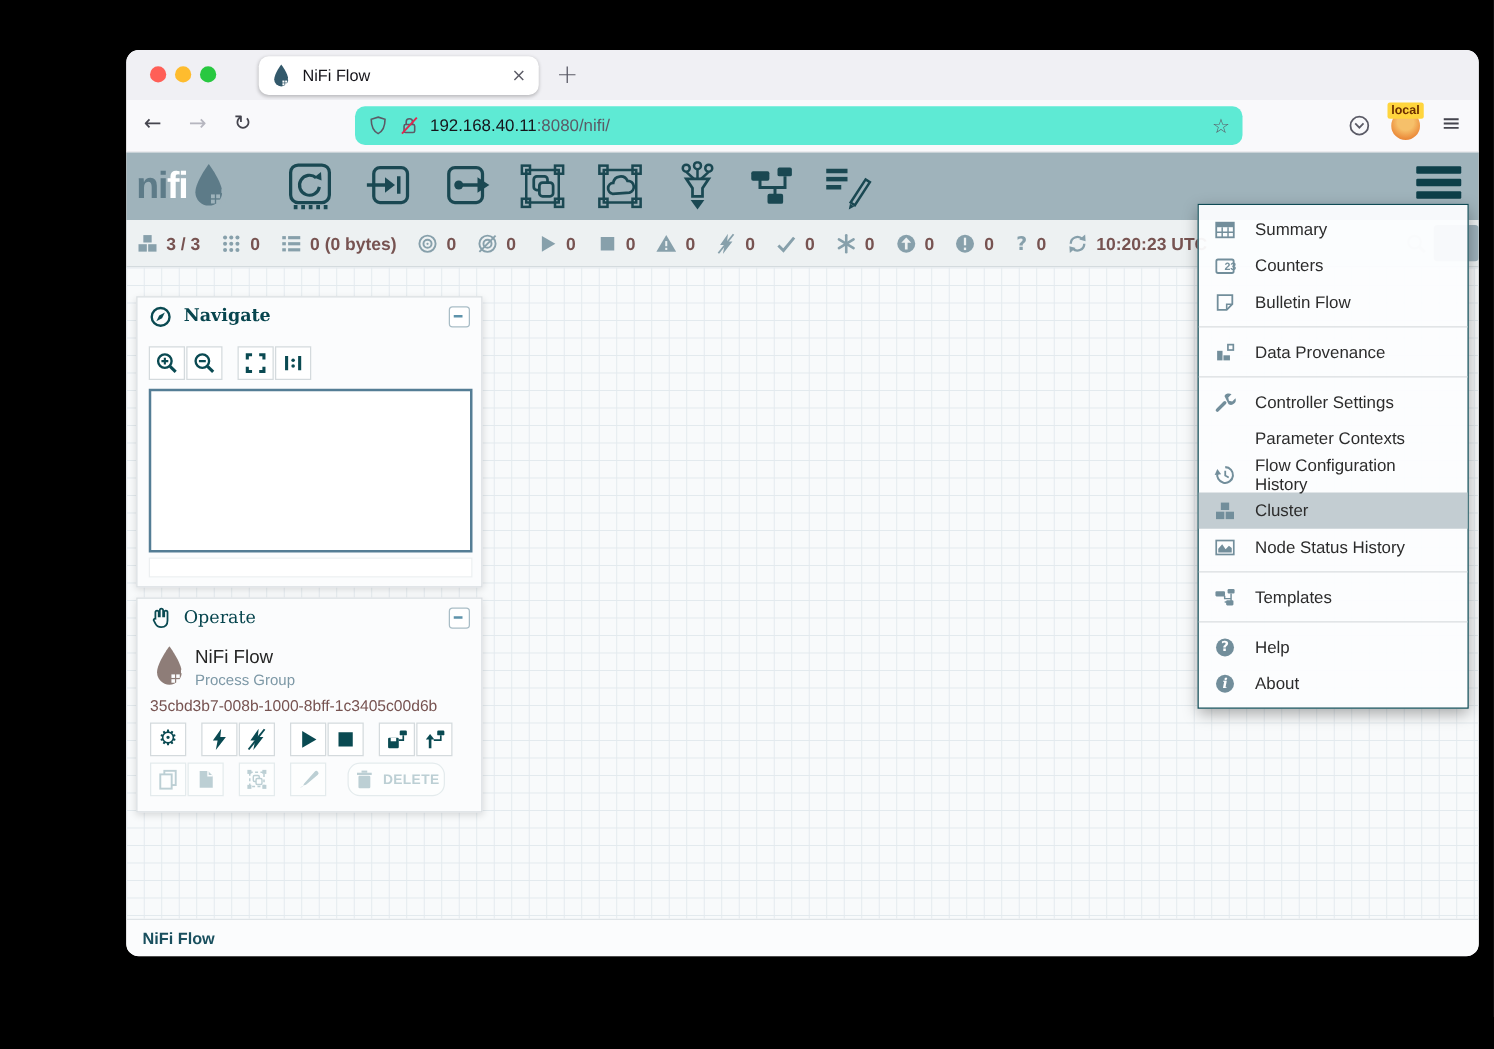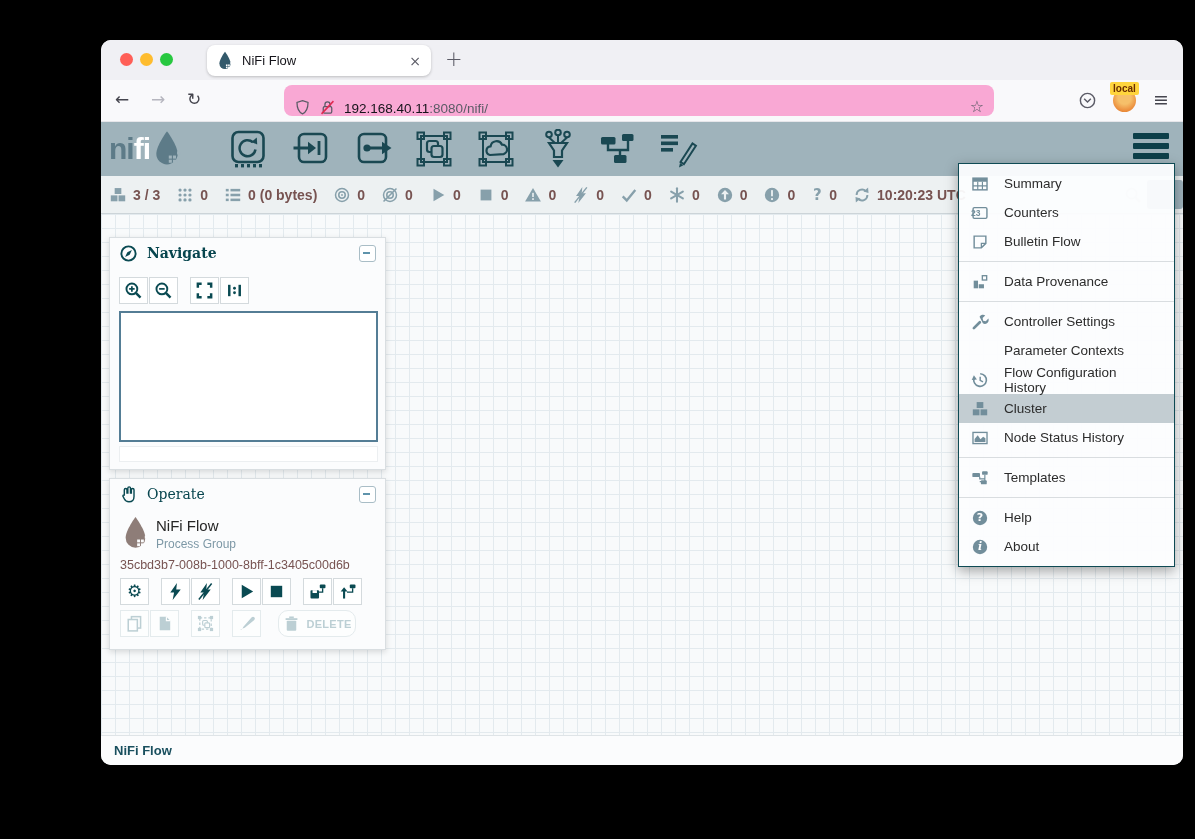--- a/index.html
+++ b/index.html
@@ -13,22 +13,22 @@
   #tabstrip{position:absolute;top:0;left:0;right:0;height:40px;background:#f0f0f4;}
   .light{position:absolute;top:13px;width:13px;height:13px;border-radius:50%;}
   #tab{position:absolute;left:106px;top:5px;width:224px;height:31px;background:#fff;border-radius:8px;
     box-shadow:0 1px 3px rgba(0,0,0,.22);display:flex;align-items:center;padding:0 10px;box-sizing:border-box;}
   #tab .title{flex:1;margin-left:9px;font-size:13px;color:#15141a;white-space:nowrap;overflow:hidden;}
   #tab .close{font:400 14px "DejaVu Sans",sans-serif;color:#5b5b66;}
   #newtab{position:absolute;left:344px;top:7px;font:300 21px "DejaVu Sans",sans-serif;color:#5b5b66;}
   
   #navbar{position:absolute;top:40px;left:0;right:0;height:42px;background:#f9f9fb;border-bottom:1px solid #e6e6ea;box-sizing:border-box;}
   .navglyph{position:absolute;top:9px;font:400 17px "DejaVu Sans",sans-serif;color:#45454e;}
-  #urlbar{position:absolute;left:183px;top:5px;width:710px;height:31px;background:#f9a8d4;border-radius:8px;
-    display:flex;align-items:flex-end;padding:0 10px;box-sizing:border-box;}
+  #urlbar{position:absolute;left:183px;top:5px;width:710px;height:31px;background:#5eead4;border-radius:8px;
+    display:flex;align-items:center;padding:0 10px;box-sizing:border-box;}
   #urlbar .host{font-size:13.5px;color:#15141a;margin-left:8px;}
   #urlbar .rest{font-size:13.5px;color:#5b5b66;}
   #urlbar .star{margin-left:auto;font:400 16px "DejaVu Sans",sans-serif;color:#5b5b66;}
   #avatar{position:absolute;left:1012px;top:9px;width:23px;height:23px;border-radius:50%;
     background:radial-gradient(circle at 50% 38%,#f6c06a 0 35%,#ec8f3e 70%,#d97428 100%);}
   #localbadge{position:absolute;left:1009px;top:2px;background:#ffd53d;color:#6b2e00;
     font-size:10px;font-weight:700;padding:0 3px;border-radius:2px;line-height:13px;}
   
   #nifi{position:absolute;top:82px;left:0;right:0;bottom:0;}
   #apptoolbar{position:absolute;top:0;left:0;right:0;height:70px;background:#9fb3bb;color:#1a4852;}
@@ -696,21 +696,21 @@
         <svg class="ic mic">
             <use href="#i-table"></use>
           </svg>
         <span>Summary</span>
       </div>
       <div class="mi">
         <span style="position:relative;width:18px;height:18px;margin-right:15px;flex:0 0 auto;color:#728e9b">
           <svg class="ic" width="18" height="18" style="position:absolute">
               <use href="#i-counters"></use>
             </svg>
-          <span style="position:absolute;left:0;right:0;top:4px;text-align:left;font-size:8.5px;font-weight:700;color:#728e9b">23</span>
+          <span style="position:absolute;left:0;right:0;top:4px;text-align:right;font-size:8.5px;font-weight:700;color:#728e9b">23</span>
         </span>
         <span>Counters</span>
       </div>
       <div class="mi">
         <svg class="ic mic">
             <use href="#i-sticky"></use>
           </svg>
         <span>Bulletin Flow</span>
       </div>
       <div class="msep"></div>

